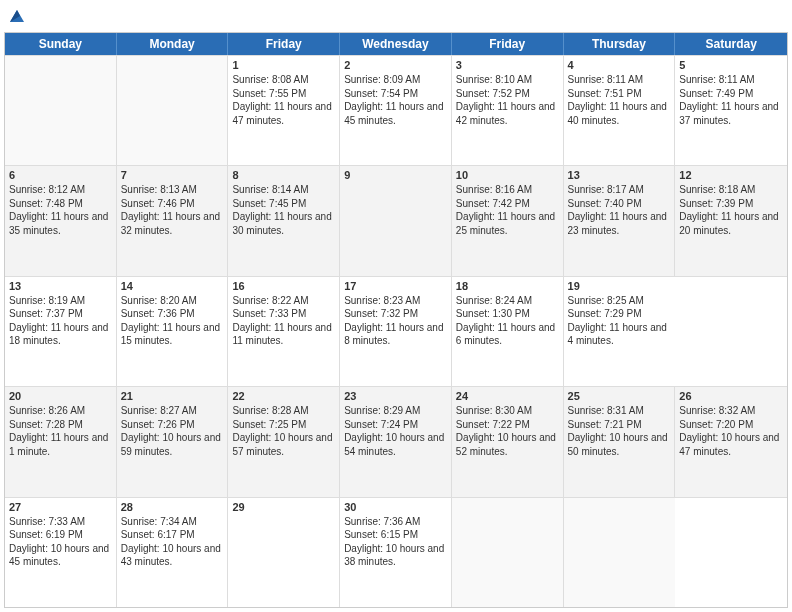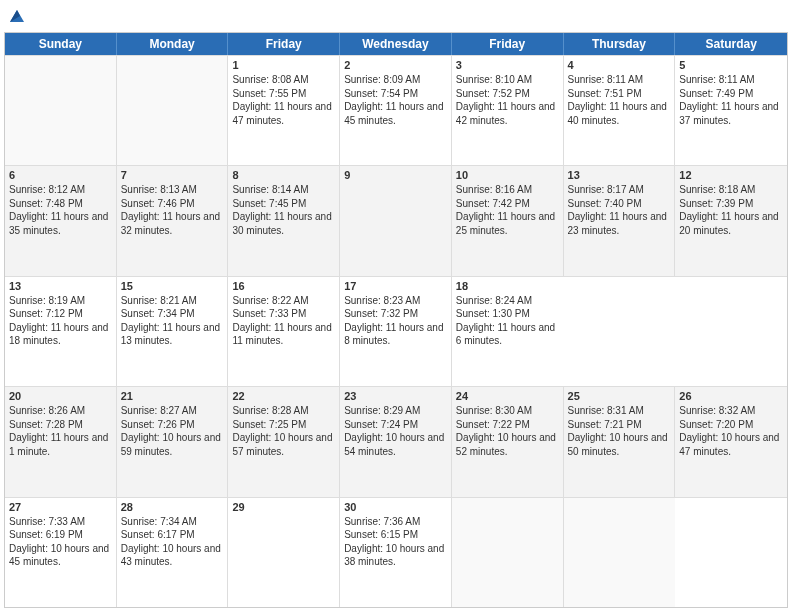--- a/index.html
+++ b/index.html
@@ -213,46 +213,52 @@
             <span class="day-num">12</span>
             <div class="cell-text">Sunrise: 8:18 AM
 Sunset: 7:39 PM
 Daylight: 11 hours and 20 minutes.</div>
           </div>
         </div>
         <div class="cal-row">
           <div class="cal-cell">
             <span class="day-num">13</span>
             <div class="cell-text">Sunrise: 8:19 AM
-Sunset: 7:12 PM
+Sunset: 7:37 PM
 Daylight: 11 hours and 18 minutes.</div>
           </div>
           <div class="cal-cell">
-            <span class="day-num">15</span>
-            <div class="cell-text">Sunrise: 8:21 AM
-Sunset: 7:34 PM
-Daylight: 11 hours and 13 minutes.</div>
+            <span class="day-num">14</span>
+            <div class="cell-text">Sunrise: 8:20 AM
+Sunset: 7:36 PM
+Daylight: 11 hours and 15 minutes.</div>
           </div>
           <div class="cal-cell">
             <span class="day-num">16</span>
             <div class="cell-text">Sunrise: 8:22 AM
 Sunset: 7:33 PM
 Daylight: 11 hours and 11 minutes.</div>
           </div>
           <div class="cal-cell">
             <span class="day-num">17</span>
             <div class="cell-text">Sunrise: 8:23 AM
 Sunset: 7:32 PM
 Daylight: 11 hours and 8 minutes.</div>
           </div>
           <div class="cal-cell">
             <span class="day-num">18</span>
             <div class="cell-text">Sunrise: 8:24 AM
 Sunset: 1:30 PM
 Daylight: 11 hours and 6 minutes.</div>
+          </div>
+          <div class="cal-cell">
+            <span class="day-num">19</span>
+            <div class="cell-text">Sunrise: 8:25 AM
+Sunset: 7:29 PM
+Daylight: 11 hours and 4 minutes.</div>
           </div>
         </div>
         <div class="cal-row alt-row">
           <div class="cal-cell">
             <span class="day-num">20</span>
             <div class="cell-text">Sunrise: 8:26 AM
 Sunset: 7:28 PM
 Daylight: 11 hours and 1 minute.</div>
           </div>
           <div class="cal-cell">

